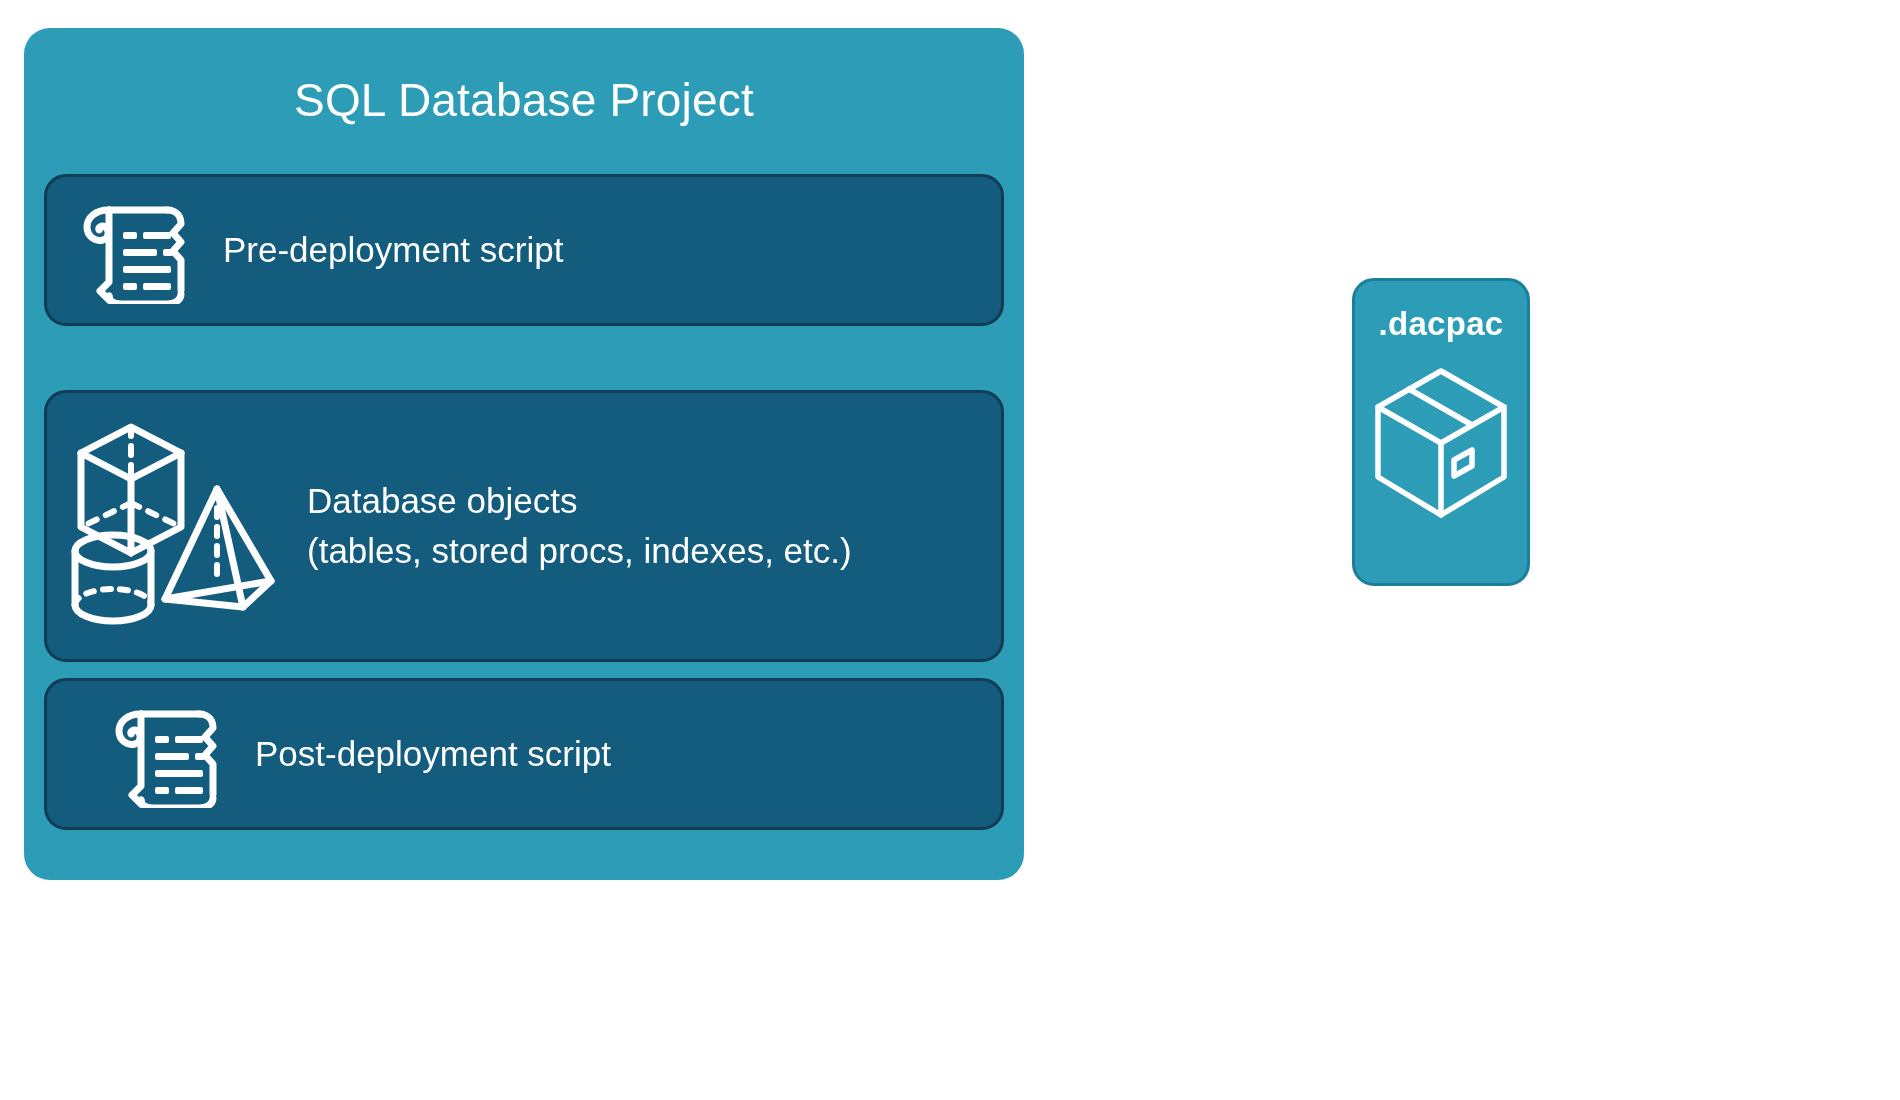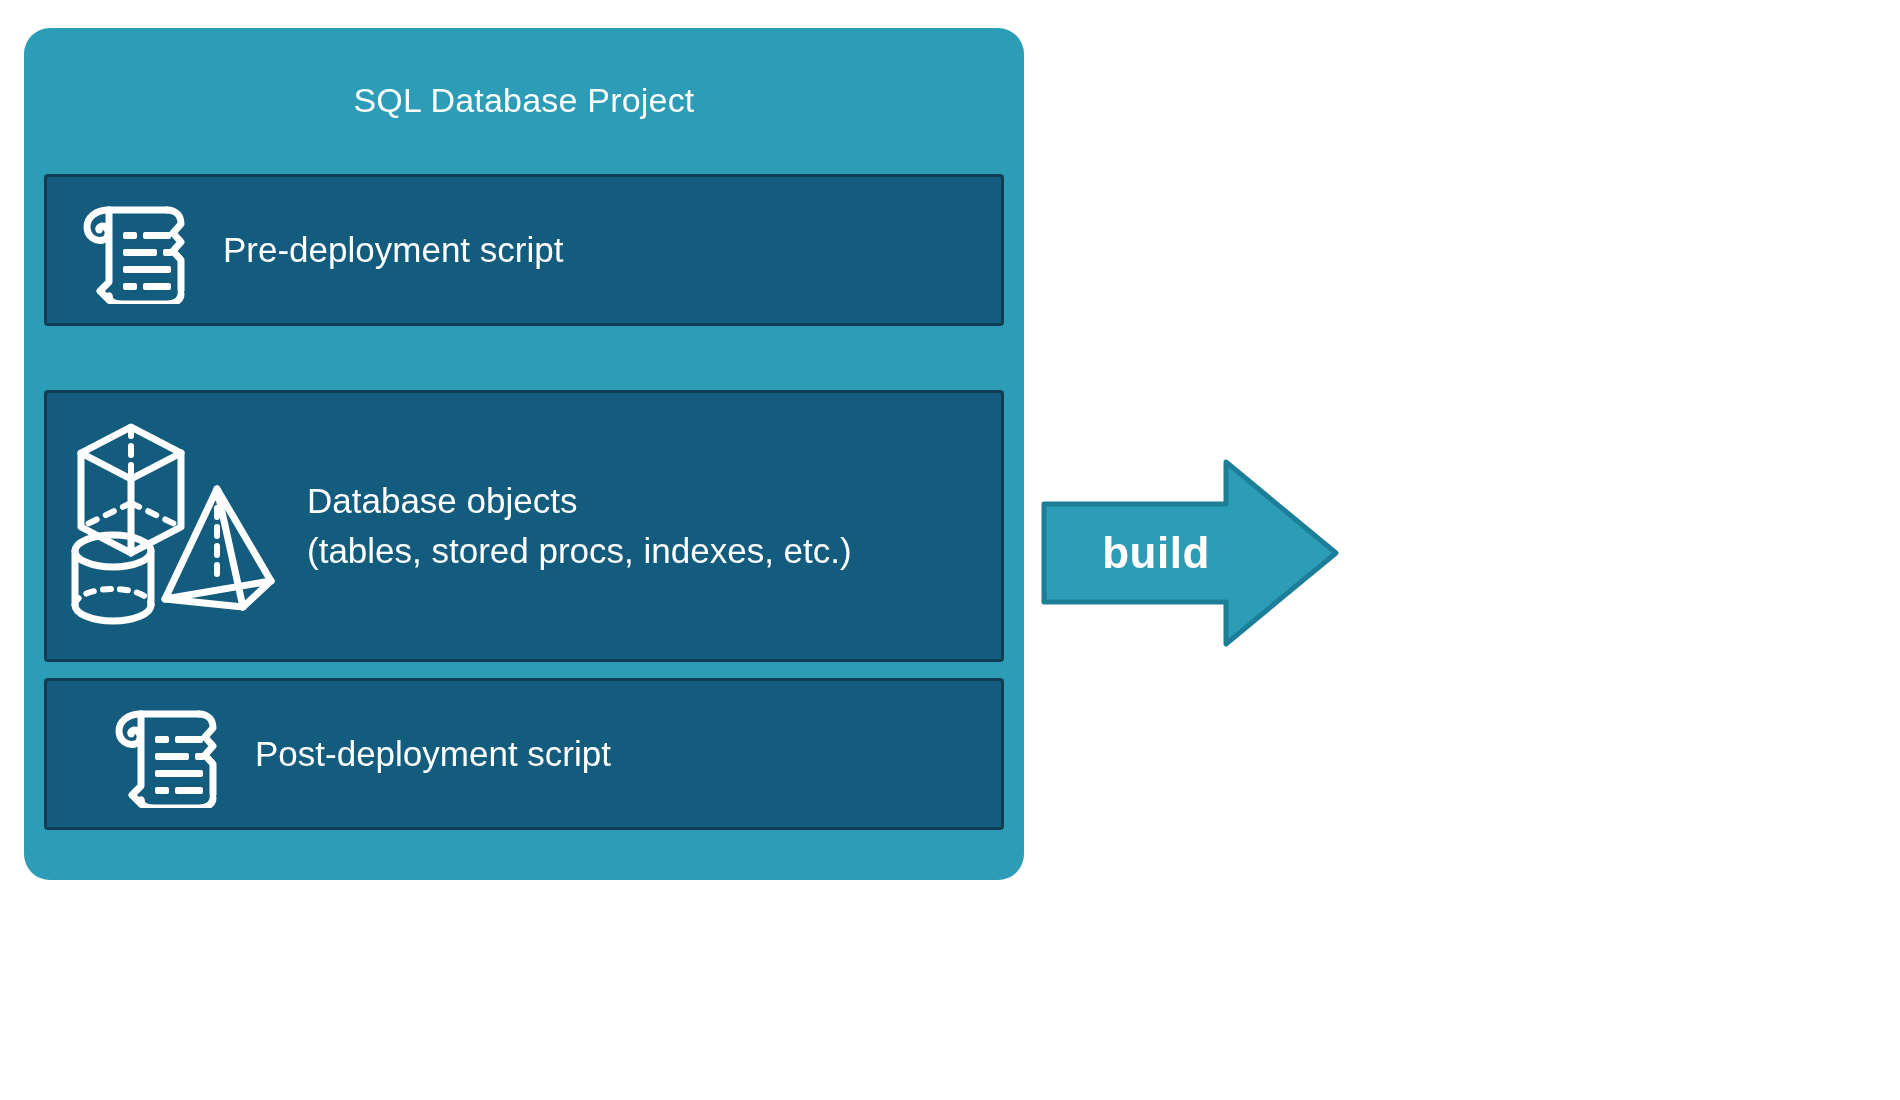--- a/index.html
+++ b/index.html
@@ -31,34 +31,34 @@
     border-radius: 26px;
     box-sizing: border-box;
   }
   .project-title {
     position: absolute;
     left: 0;
     top: 44px;
     width: 100%;
     text-align: center;
     color: #ffffff;
-    font-size: 34px;
+    font-size: 46px;
     line-height: 56px;
     letter-spacing: 0.2px;
     font-weight: 400;
   }
 
   
   .card {
     position: absolute;
     left: 20px;
     width: 960px;
     background: #135c7e;
     border: 3px solid #123c52;
-    border-radius: 4px;
+    border-radius: 22px;
     box-sizing: border-box;
     display: flex;
     align-items: center;
   }
   .card-pre  { top: 146px; height: 152px; }
   .card-objs { top: 338px; height: 272px; margin-top: 24px; }
   .card-post { top: 650px; height: 152px; padding-left: 32px; }
 
   .card-icon {
     flex: 0 0 auto;
@@ -232,21 +232,34 @@
             <rect x="48" y="87" width="14" height="7" rx="2"></rect>
             <rect x="68" y="87" width="28" height="7" rx="2"></rect>
           </g>
         </svg>
       </div>
       <div class="card-label">Post-deployment script</div>
     </div>
 
   </div>
 
-  <div class="build-arrow">
-    <svg width="300" height="190" viewBox="0 0 300 190" aria-hidden="true">
-      <path d="M4 46 H186 V4 L296 95 L186 186 V144 H4 Z" fill="#2c9cb7" stroke="#1d7e97" stroke-width="5" stroke-linejoin="round"></path>
-    </svg>
-    <div class="build-text">build</div>
+
+  <div class="dacpac-box">
+    <div class="dacpac-label">.dacpac</div>
+    <div class="dacpac-icon">
+      <svg width="138" height="160" viewBox="0 0 138 160" aria-hidden="true">
+        <g fill="none" stroke="#ffffff" stroke-width="5.5" stroke-linejoin="round" stroke-linecap="round">
+
+          <path d="M69 6 L132 42 L69 78 L6 42 Z"></path>
+
+          <path d="M6 42 V112 L69 150 V78"></path>
+
+          <path d="M132 42 V112 L69 150"></path>
+
+          <path d="M37 24 L100 60"></path>
+
+          <path d="M82 95 L100 85 L100 101 L82 111 Z"></path>
+        </g>
+      </svg>
+    </div>
   </div>
 
-
 </div>
 
 </body></html>

